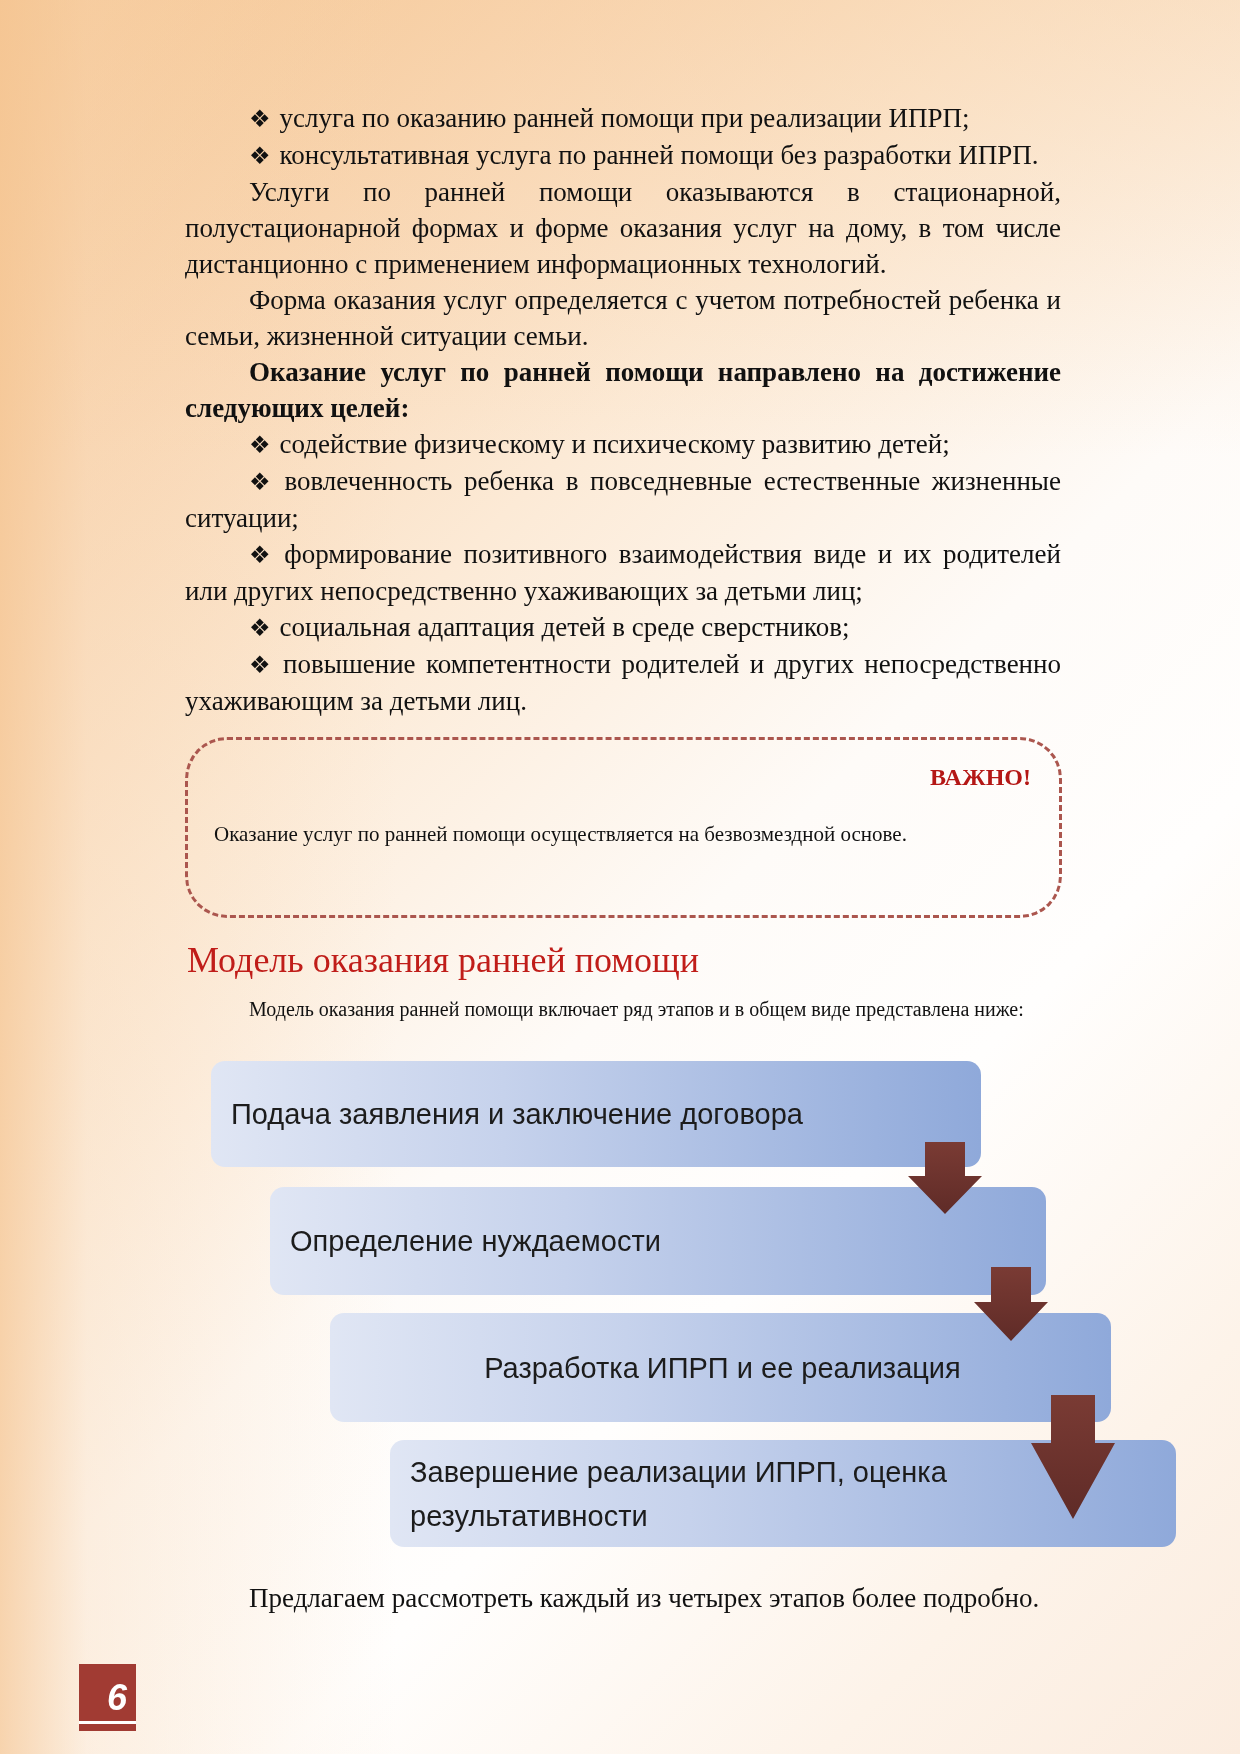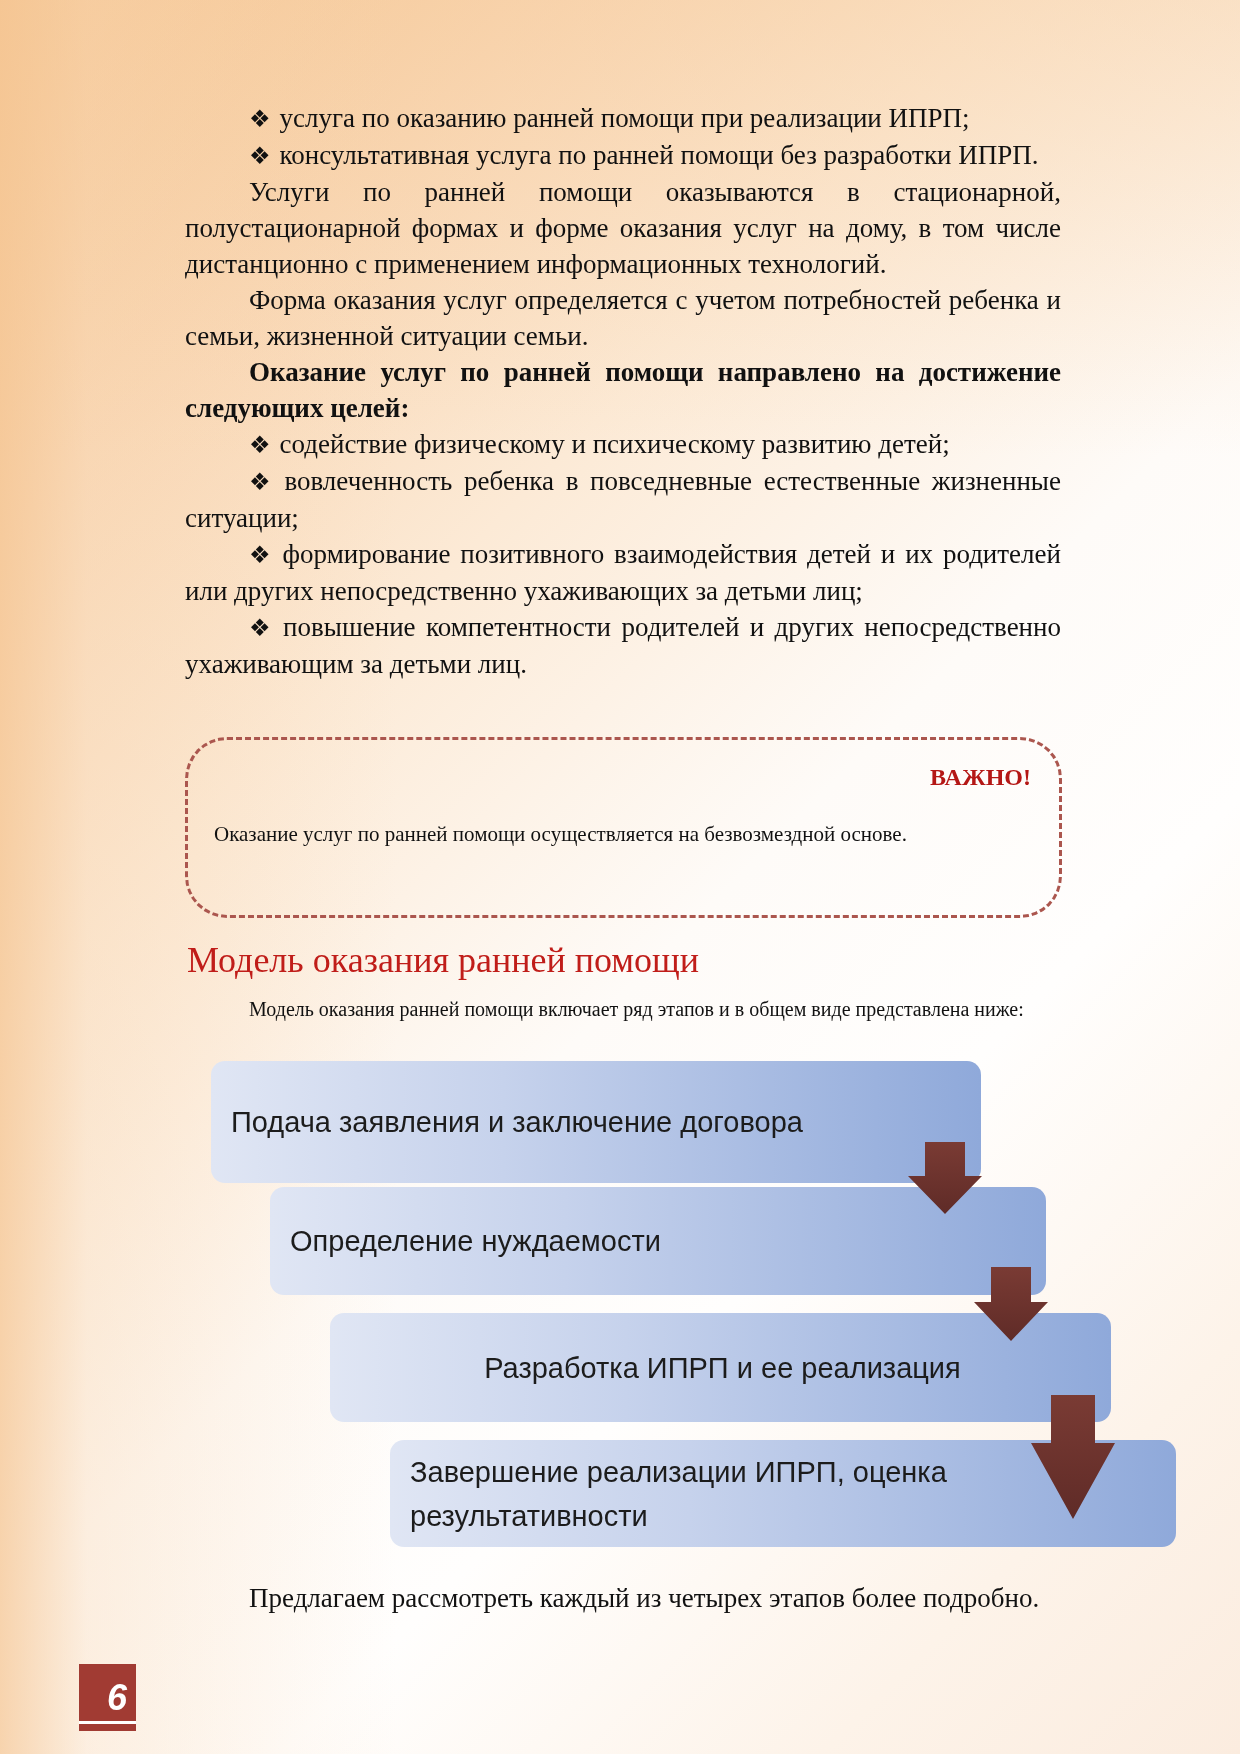--- a/index.html
+++ b/index.html
@@ -51,21 +51,21 @@
   .flowbox{
     position:absolute;
     box-sizing:border-box;
     border-radius:14px;
     background:linear-gradient(to right, #e0e6f4 0%, #c6d2ec 38%, #8fa9da 100%);
     display:flex; align-items:center;
     padding-left:20px; padding-right:16px;
     font-family:"Liberation Sans", sans-serif;
     font-size:29px; line-height:44px; color:#1c1c1c;
   }
-  .flowbox.b1{left:211px; top:1061px; width:770px; height:122px;}
+  .flowbox.b1{left:211px; top:1061px; width:770px; height:106px;}
   .flowbox.b2{left:270px; top:1187px; width:776px; height:108px;}
   .flowbox.b3{left:330px; top:1313px; width:781px; height:109px;justify-content:center;}
   .flowbox.b4{left:390px; top:1440px; width:786px; height:107px;}
   .flowarrow{position:absolute;}
   .flowarrow.a1{left:908px; top:1142px;}
   .flowarrow.a2{left:974px; top:1267px;}
   .flowarrow.a3{left:1031px; top:1395px;}
   
   .closing{
     position:absolute; left:185px; top:1580px; width:900px;
@@ -90,21 +90,22 @@
 <div class="page">
 
   <div class="textflow">
     <p><span class="marker">❖</span><span>услуга по оказанию ранней помощи при реализации ИПРП;</span></p>
     <p><span class="marker">❖</span><span>консультативная услуга по ранней помощи без разработки ИПРП.</span></p>
     <p>Услуги по ранней помощи оказываются в стационарной, полустационарной формах и форме оказания услуг на дому, в том числе дистанционно с применением информационных технологий.</p>
     <p>Форма оказания услуг определяется с учетом потребностей ребенка и семьи, жизненной ситуации семьи.</p>
     <p class="bold">Оказание услуг по ранней помощи направлено на достижение следующих целей:</p>
     <p><span class="marker">❖</span><span>содействие физическому и психическому развитию детей;</span></p>
     <p><span class="marker">❖</span><span>вовлеченность ребенка в повседневные естественные жизненные ситуации;</span></p>
-    <p><span class="marker">❖</span><span>формирование позитивного взаимодействия детей и их родителей или других непосредственно ухаживающих за детьми лиц;</span></p>
+    <p><span class="marker">❖</span><span>формирование позитивного взаимодействия виде и их родителей или других непосредственно ухаживающих за детьми лиц;</span></p>
+    <p><span class="marker">❖</span><span>социальная адаптация детей в среде сверстников;</span></p>
     <p><span class="marker">❖</span><span>повышение компетентности родителей и других непосредственно ухаживающим за детьми лиц.</span></p>
   </div>
 
   <div class="important">
     <p class="label">ВАЖНО!</p>
     <p class="body">Оказание услуг по ранней помощи осуществляется на безвозмездной основе.</p>
   </div>
 
   <h2 class="section-title">Модель оказания ранней помощи</h2>
   <p class="section-intro">Модель оказания ранней помощи включает ряд этапов и в общем виде представлена ниже:</p>

